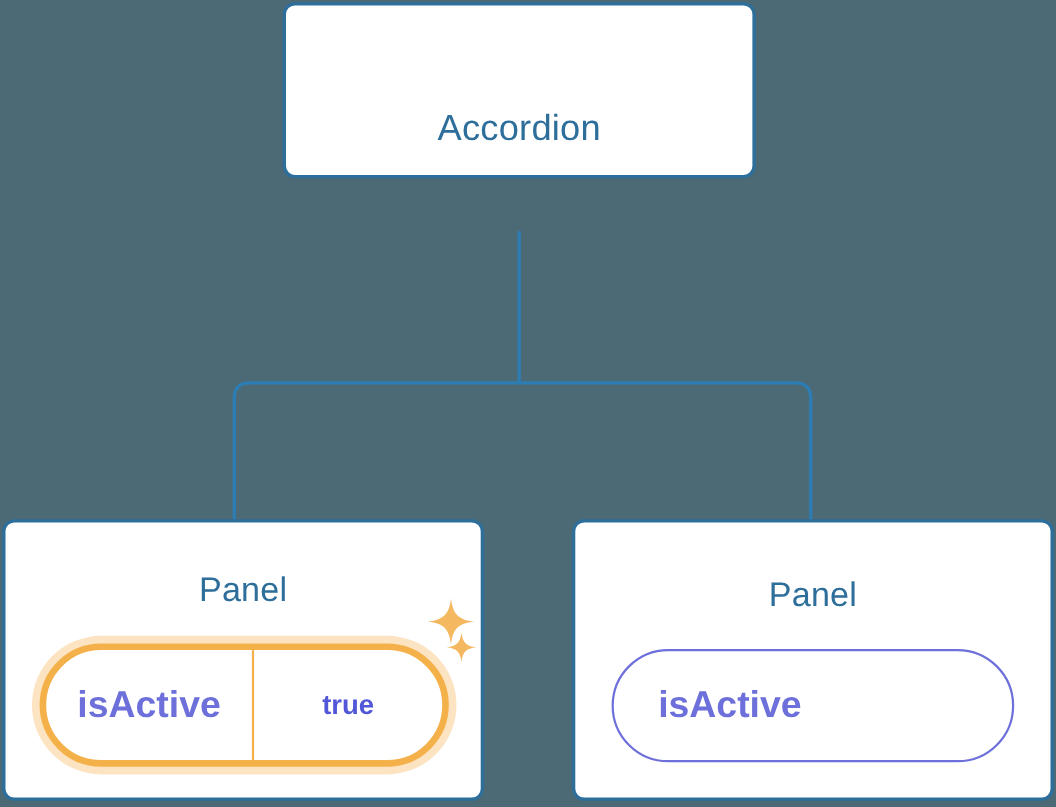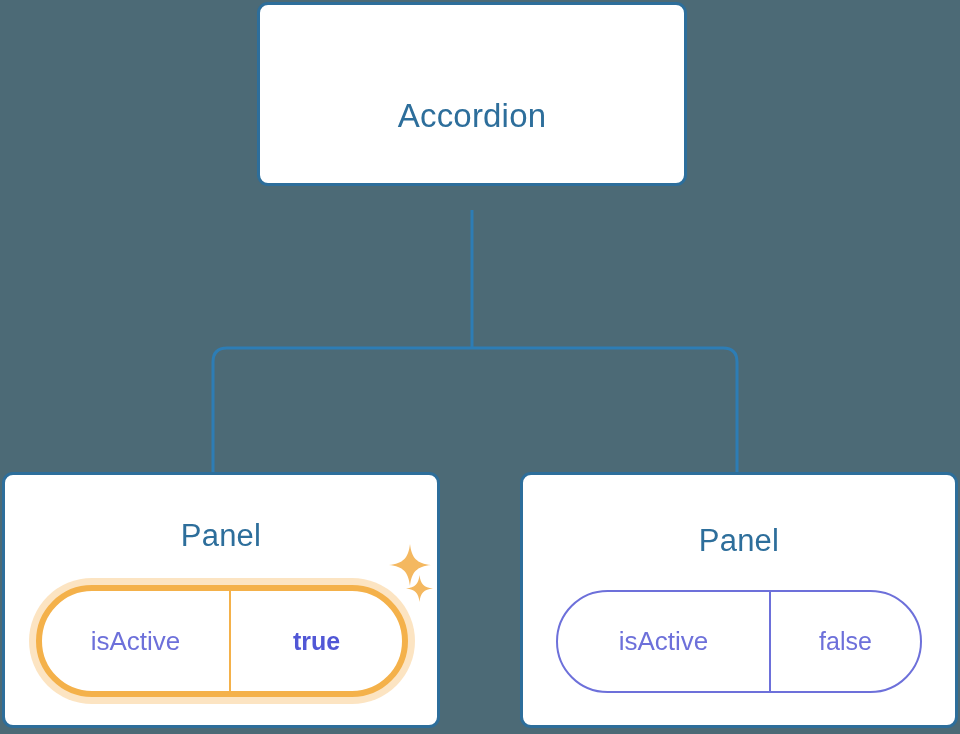--- a/index.html
+++ b/index.html
@@ -43,21 +43,21 @@
     font-weight: 400;
     text-align: center;
     letter-spacing: 0.2px;
     white-space: nowrap;
   }
 
   #node-accordion {
     left: 257px;
     top: 2px;
     width: 430px;
-    height: 184px;
+    height: 160px;
   }
   #node-accordion .node-title {
     position: absolute;
     left: 0;
     right: 0;
     top: 92px;
   }
 
   #node-panel-left {
     left: 2px;
@@ -99,22 +99,22 @@
   }
   .pill-cell {
     display: flex;
     align-items: center;
     justify-content: center;
     box-sizing: border-box;
     white-space: nowrap;
   }
   .pill-key {
     color: #6d70da;
-    font-size: 26px;
-    font-weight: 400;
+    font-size: 34px;
+    font-weight: 700;
   }
   .pill-val {
     color: #5a5fd0;
     font-size: 25px;
     font-weight: 400;
   }
 
   
   #pill-left {
     left: 36px;
@@ -200,16 +200,15 @@
   <svg class="sparkle" id="sparkle-small" viewBox="0 0 100 100" width="27" height="27">
     <path d="M50 0 C54 34 66 46 100 50 C66 54 54 66 50 100 C46 66 34 54 0 50 C34 46 46 34 50 0 Z" fill="#f4b860"></path>
   </svg>
 
   <div class="node" id="node-panel-right">
     <div class="node-title">Panel</div>
   </div>
 
   <div class="pill" id="pill-right">
     <div class="pill-cell pill-key">isActive</div>
-    <div class="pill-cell pill-val">false</div>
   </div>
 
 </div>
 
 </body></html>

